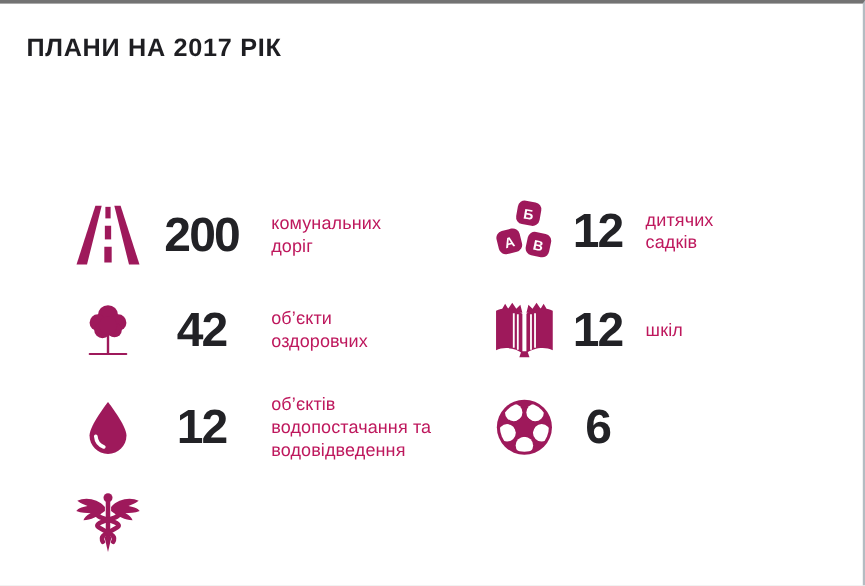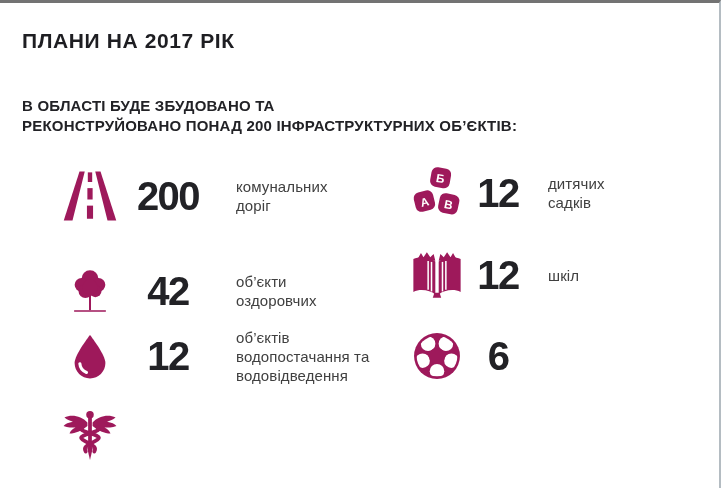--- a/index.html
+++ b/index.html
@@ -32,36 +32,34 @@
   .leftcol .icon-cell{width:68px;}
   .rightcol .icon-cell{width:70px;}
   .num{
     flex:none;text-align:center;
     font-size:40px;font-weight:bold;letter-spacing:-1.5px;line-height:1;
     color:#222226;
   }
   .leftcol .num{width:88px;}
   .rightcol .num{width:52px;}
   .label{
-    margin-left:24px;
+    margin-left:14px;
     font-size:15px;line-height:19px;letter-spacing:.1px;
-    color:#404040;white-space:pre-line;
+    color:#be185d;white-space:pre-line;
   }
-  .r1{top:161px;} .r2{top:256px;} .r3{top:321px;} .r4{top:402px;}
+  .r1{top:161px;} .r2{top:240px;} .r3{top:321px;} .r4{top:402px;}
   .rr1{top:158px;} .rr2{top:240px;} .rr3{top:321px;}
   svg{display:block;}
 </style>
 </head>
 <body>
 
 <div class="page">
 
   <h1 class="title">ПЛАНИ НА 2017 РІК</h1>
-  <div class="subtitle">В ОБЛАСТІ БУДЕ ЗБУДОВАНО ТА
-РЕКОНСТРУЙОВАНО ПОНАД 200 ІНФРАСТРУКТУРНИХ ОБ’ЄКТІВ:</div>
 
   <div class="row leftcol r1">
     <div class="icon-cell">
       <svg width="56" height="56" viewBox="0 0 64 60">
         <g fill="#9E195B">
           <polygon points="20,2 26,2 12,58 2,58"></polygon>
           <polygon points="38,2 44,2 62,58 52,58"></polygon>
           <rect x="29.5" y="3" width="5" height="11"></rect>
           <rect x="29" y="21" width="6" height="13"></rect>
           <rect x="28.5" y="41" width="7" height="15"></rect>

